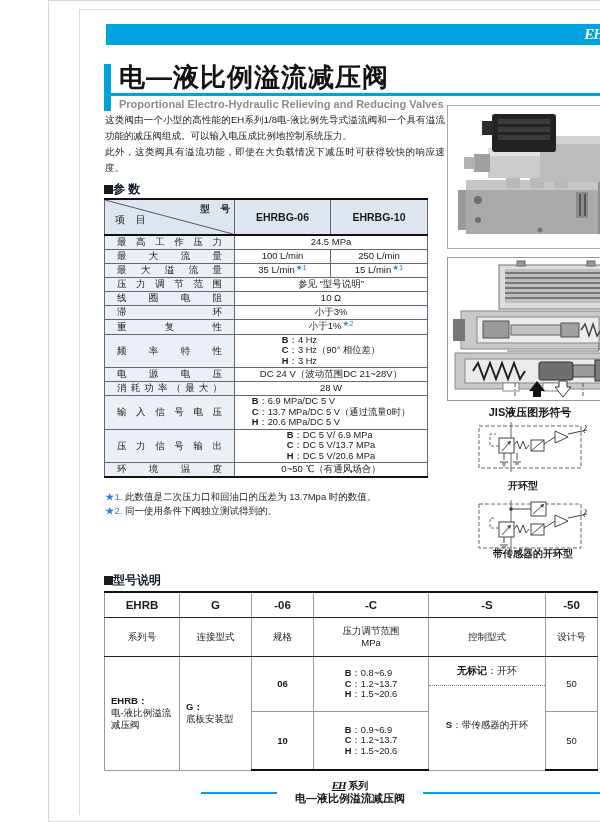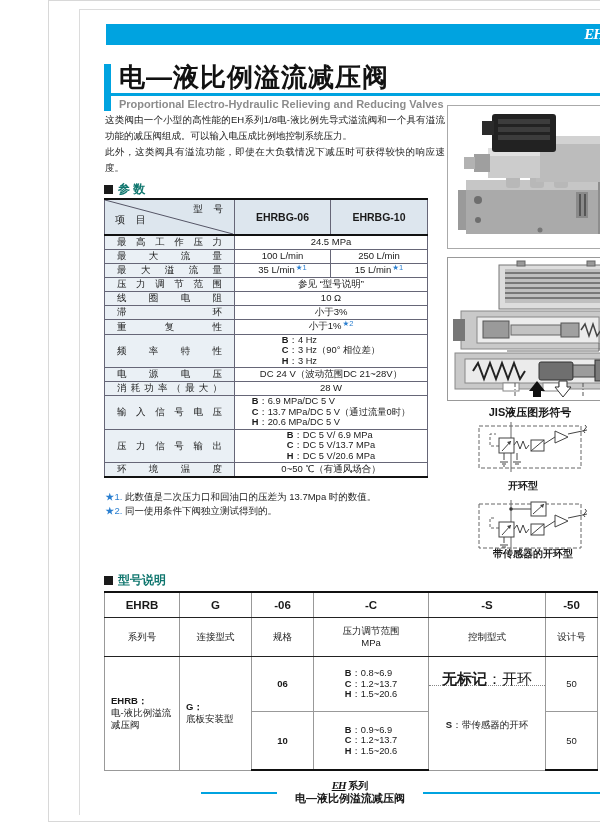--- a/index.html
+++ b/index.html
@@ -30,53 +30,53 @@
   .jis2{position:absolute;left:424px;top:495px;}
   .jis2-label{position:absolute;left:398px;top:546px;width:172px;text-align:center;font-size:10px;font-weight:bold;}
   
   .side-tab{position:absolute;left:558px;top:404px;width:42px;height:168px;background:#00a3e0;color:#fff;
             display:flex;flex-direction:column;align-items:center;z-index:2;}
   .tab-h{font-size:40px;font-weight:bold;line-height:44px;}
   .tab-mid{writing-mode:vertical-rl;text-orientation:mixed;font-weight:bold;font-size:10px;line-height:12px;margin-top:1px;}
   .tab-mid .eh-logo{font-size:12px;text-decoration:underline;}
   .tab-text{writing-mode:vertical-rl;font-size:11px;font-weight:bold;letter-spacing:1px;margin-top:2px;}
   
-  .sec-heading{position:absolute;font-size:12px;font-weight:bold;display:flex;align-items:center;gap:5px;color:#0f766e;}
+  .sec-heading{position:absolute;font-size:12px;font-weight:bold;display:flex;align-items:center;color:#0f172a;}
   .sq{width:9px;height:9px;background:#1a1a1a;display:inline-block;}
   
   .ptable{position:absolute;left:55px;top:197px;width:323px;border-collapse:collapse;table-layout:fixed;font-size:9.5px;z-index:1;}
   .ptable th,.ptable td{border:1px solid #667;padding:0 3px;text-align:center;line-height:12.5px;overflow:hidden;}
   .ptable tr{height:14px;}
   .ptable tr.tall{height:33px;}
   .ptable tr.ph{height:36px;}
   .ptable tr.ph th{background:#dde6ee;font-size:10.5px;font-weight:bold;border-bottom:2px solid #111;border-top:2px solid #111;}
   .ptable tr.last td{border-bottom:2px solid #111;}
   .ptable .lbl{background:#eaf0f5;text-align:justify;text-align-last:justify;padding:0 12px;font-weight:normal;}
   .corner{position:relative;padding:0;}
-  .c-tr{position:absolute;top:3px;right:7px;letter-spacing:4px;font-weight:normal;font-size:9.5px;}
+  .c-tr{position:absolute;top:3px;right:0;letter-spacing:4px;font-weight:bold;font-size:9.5px;}
   .c-bl{position:absolute;bottom:8px;left:10px;letter-spacing:4px;font-weight:normal;font-size:10px;}
   .star{color:#2b7fd0;font-size:7.5px;position:relative;top:-3px;margin-left:1px;}
   .ml{display:inline-block;text-align:left;line-height:10.5px;font-size:9.3px;}
   .ml b{font-weight:bold;}
   .pnotes{position:absolute;left:56px;top:489px;font-size:9.5px;line-height:13.5px;color:#222;}
   .pnotes .mk{color:#2b7fd0;}
   
   .mtable{position:absolute;left:55px;top:590px;width:493px;border-collapse:collapse;table-layout:fixed;font-size:9.5px;}
   .mtable td{border:1px solid #999;text-align:center;padding:1px 3px;line-height:12px;}
   .mtable tr.mc td{font-size:11.5px;font-weight:bold;height:22px;border-top:2px solid #111;border-bottom:1.5px solid #222;border-radius:9px;}
   .mtable tr.md td{height:36px;border-bottom:1.5px solid #222;}
   .mtable tr.mrA td{height:52px;}
   .mtable tr.mrB td{height:55px;border-bottom:2px solid #111;}
   .mtable .dotl{border-left:1px dotted #888;}
   .mser{text-align:left !important;padding:2px 6px !important;vertical-align:middle;}
   .mser .code{font-weight:bold;}
   .sizecell{font-weight:bold;}
   .ctrl{padding:0 !important;vertical-align:top;}
   .ctrl-wrap{display:flex;flex-direction:column;height:107px;}
-  .ctrl-open{height:28px;border-bottom:1px dotted #888;display:flex;align-items:flex-end;justify-content:center;font-size:15px;}
+  .ctrl-open{height:28px;border-bottom:1px dotted #888;display:flex;align-items:center;justify-content:center;font-size:10px;}
   .ctrl-sensor{flex:1;display:flex;align-items:center;justify-content:center;font-size:9.5px;}
   .ctrl b,.rangecell b{font-weight:bold;}
   
   .fline{position:absolute;top:791px;height:2px;background:#00a3e0;}
   .fl{left:152px;width:76px;}
   .fr{left:374px;width:182px;}
   .fcenter{position:absolute;left:228px;top:779px;width:146px;text-align:center;}
   .flogo{font-size:10px;font-weight:bold;line-height:11px;}
   .flogo .eh-logo{font-size:11px;color:#111;text-decoration:underline;}
   .ftitle{font-size:11px;font-weight:bold;line-height:12px;margin-top:1px;}

